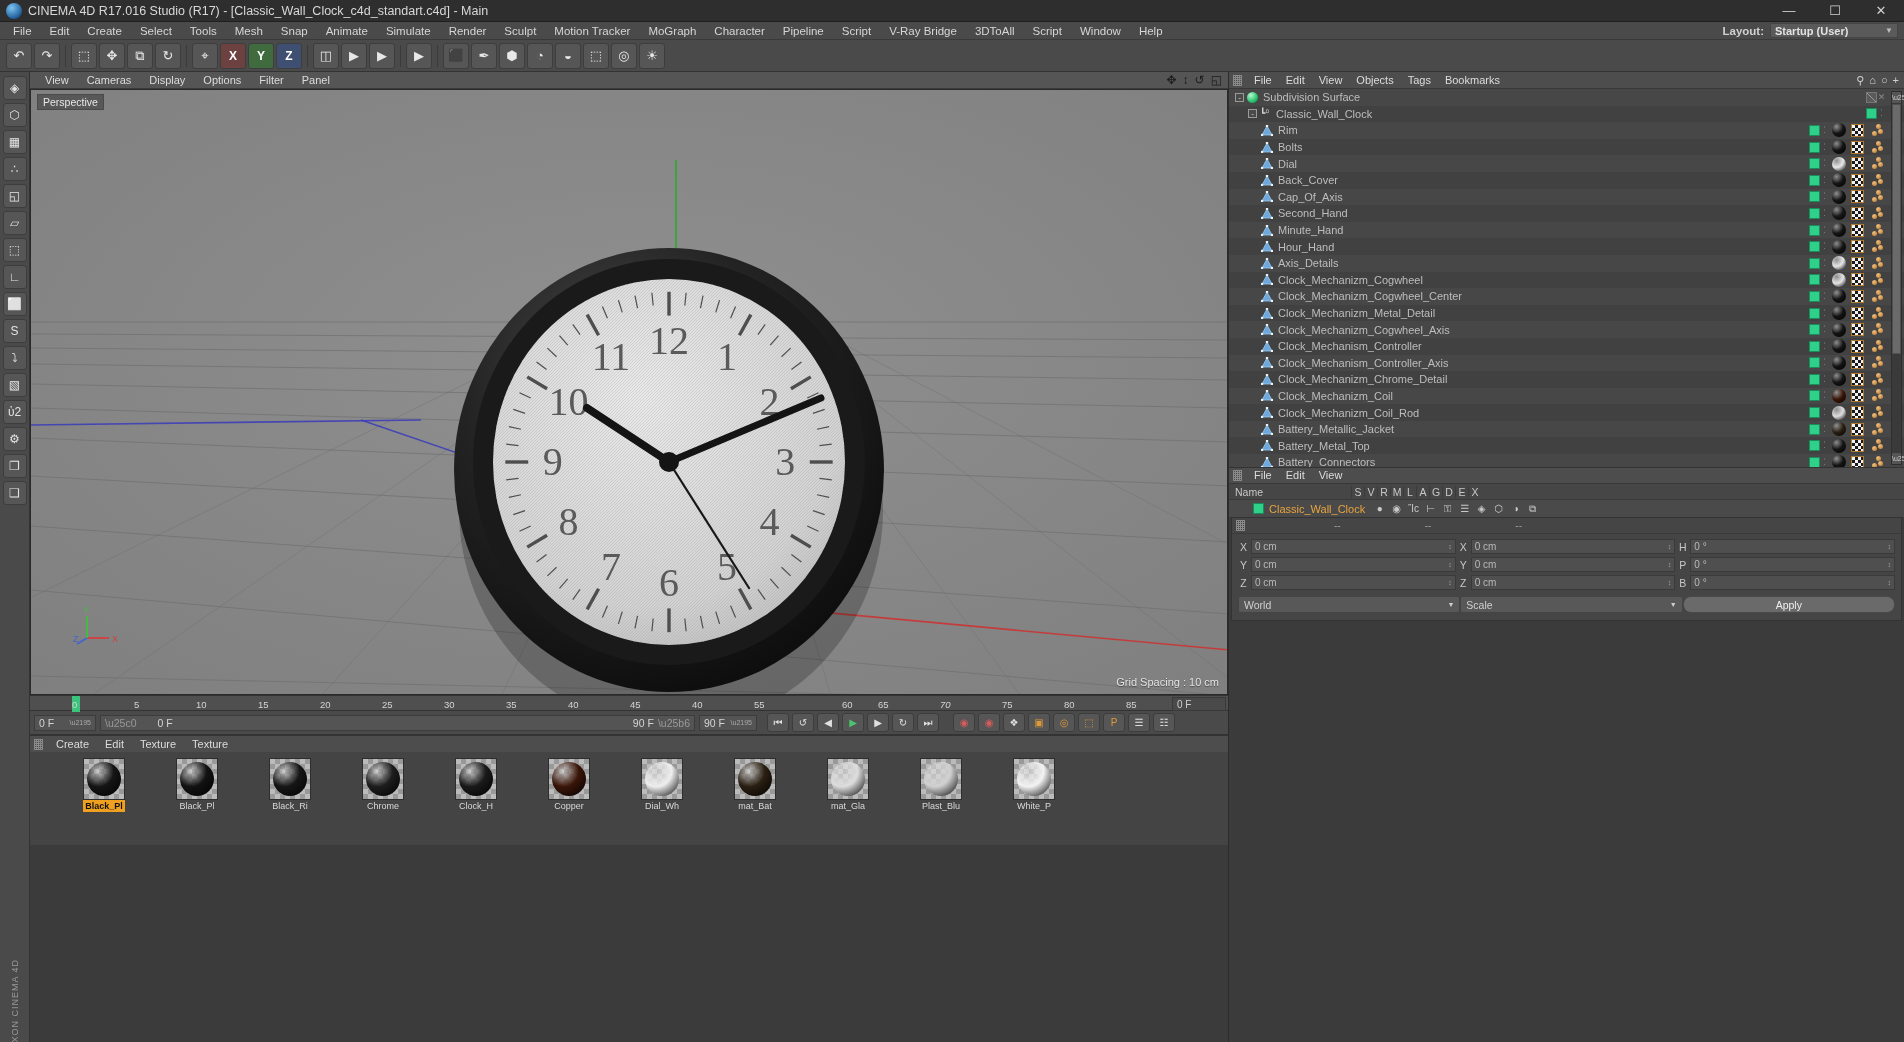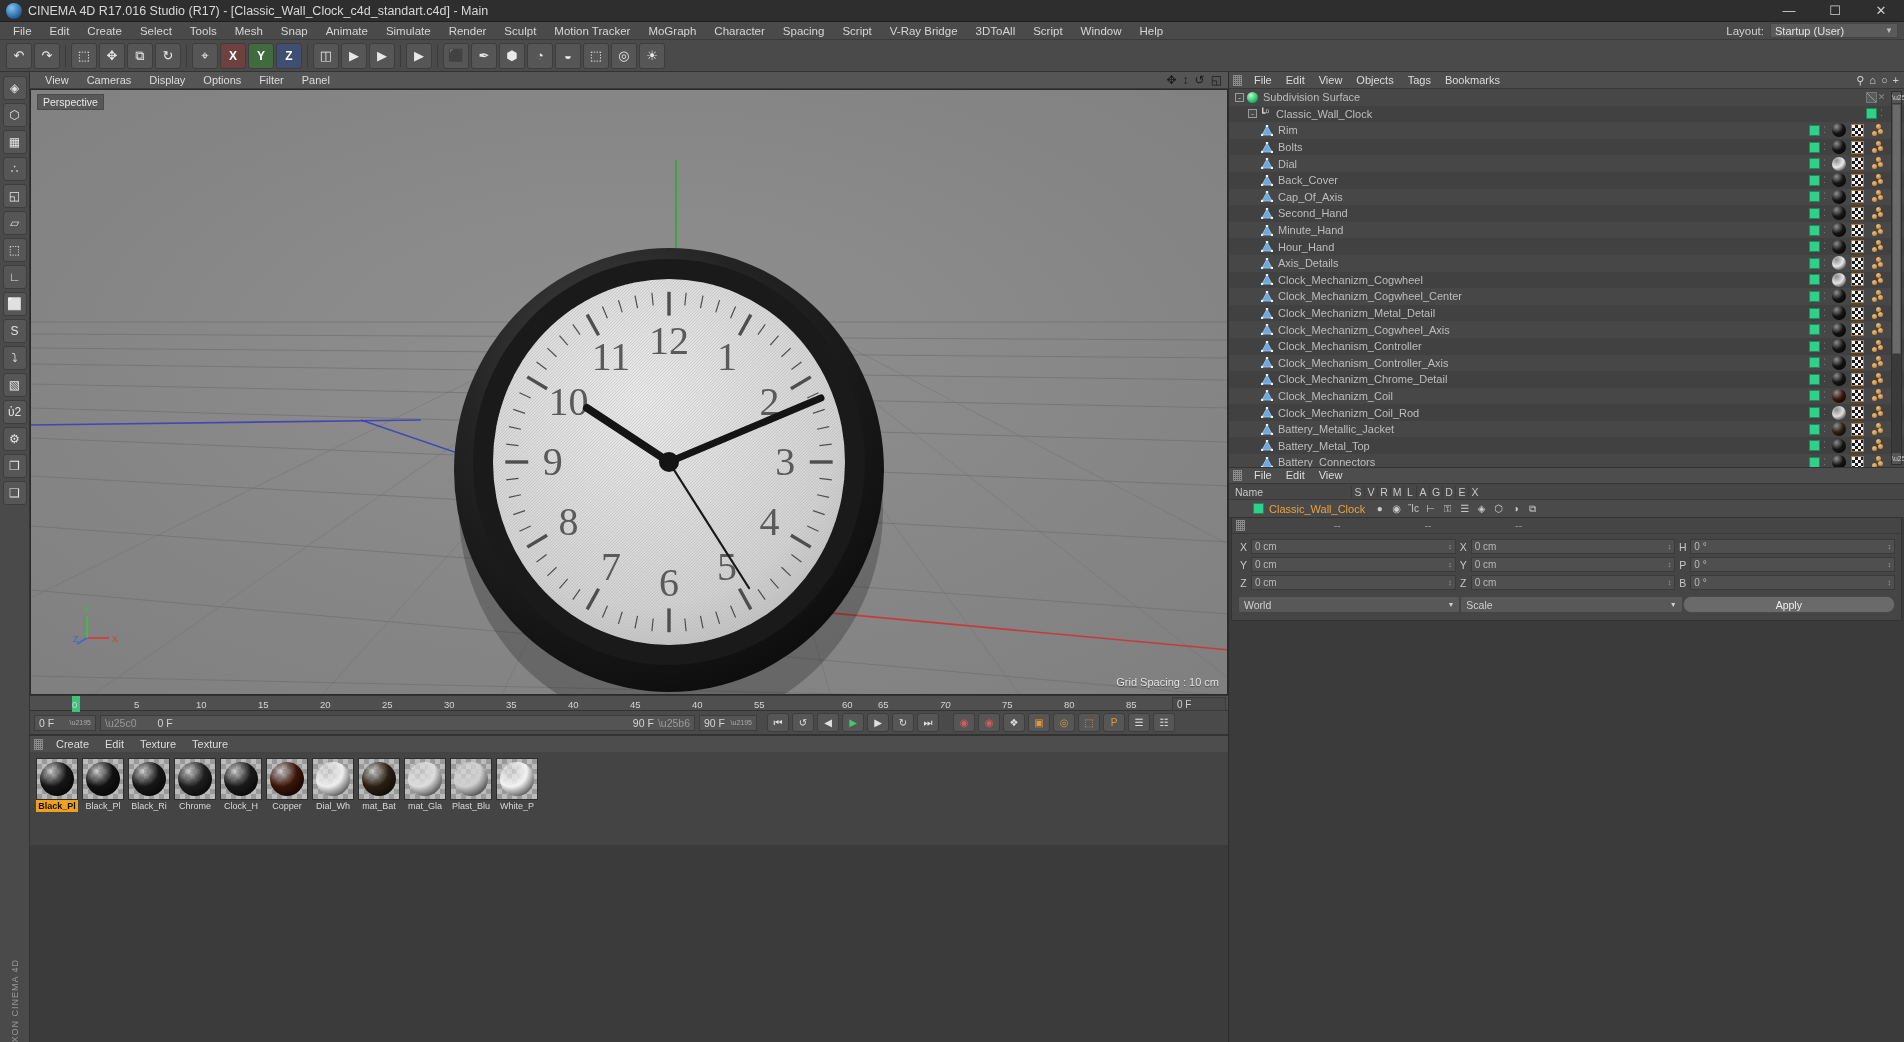--- a/index.html
+++ b/index.html
@@ -15,21 +15,21 @@
   #title-text { font-size:12.5px; color:#d8d8d8; white-space:nowrap; }
   #win-btns { margin-left:auto; display:flex; }
   .win-btn { width:46px; height:22px; display:flex; align-items:center;
     justify-content:center; color:#cfcfcf; font-size:13px; }
 
   
   #menubar { height:18px; background:#4a4a4a; display:flex; align-items:center;
     padding-left:4px; border-bottom:1px solid #3a3a3a; }
   .menu-item { padding:0 9px; height:18px; line-height:18px; font-size:11.5px;
     color:#d6d6d6; white-space:nowrap; }
-  #layout-box { margin-left:auto; display:flex; align-items:center; padding-right:6px; }
+  #layout-box { margin-left:auto; display:flex; align-items:center; padding-right:6px;font-weight:bold; }
   #layout-label { font-size:11.5px; color:#d0d0d0; margin-right:6px; }
   #layout-select { width:128px; height:15px; background:#5a5a5a; border:1px solid #444;
     display:flex; align-items:center; padding:0 4px; font-size:11px; color:#e2e2e2; }
   #layout-select .caret { margin-left:auto; font-size:8px; color:#bbb; }
 
   
   #toolbar { height:32px; background:#4a4a4a; display:flex; align-items:center;
     padding-left:6px; border-bottom:1px solid #333; gap:2px; }
   .tb { width:26px; height:26px; border-radius:3px; display:flex; align-items:center;
     justify-content:center; background:#565656; border:1px solid #3d3d3d;
@@ -89,21 +89,21 @@
 
   
   #mat-panel { height:110px; background:#444; border-top:1px solid #333; }
   #mat-menubar { height:16px; background:#4d4d4d; display:flex; align-items:center;
     padding-left:4px; }
   .grip { width:9px; height:11px; margin-right:5px; flex:none;
     background-image:repeating-linear-gradient(0deg,#8a8a8a 0 1px,transparent 1px 2px),
                      repeating-linear-gradient(90deg,#8a8a8a 0 1px,transparent 1px 2px); }
   .mat-menu { padding:0 8px; font-size:11px; color:#dcdcdc; line-height:16px; }
   #mat-list { display:flex; gap:4px; padding:6px 0 0 6px; }
-  .mat-item { width:42px; }
+  .mat-item { width:42px;margin-left:47px; }
   .mat-thumb { width:42px; height:42px; border:1px solid #2e2e2e;
     background-image:
       linear-gradient(45deg,#999 25%,transparent 25%,transparent 75%,#999 75%),
       linear-gradient(45deg,#999 25%,#bbb 25%,#bbb 75%,#999 75%);
     background-size:10px 10px; background-position:0 0,5px 5px;
     display:flex; align-items:center; justify-content:center; }
   .sphere { width:34px; height:34px; border-radius:50%; }
   .mat-name { font-size:9px; text-align:center; color:#d8d8d8; white-space:nowrap;
     overflow:hidden; height:12px; line-height:12px; }
   .mat-item.selected .mat-name { background:#f0a020; color:#111; font-weight:bold; }
@@ -204,21 +204,21 @@
       <div class="menu-item">Tools</div>
       <div class="menu-item">Mesh</div>
       <div class="menu-item">Snap</div>
       <div class="menu-item">Animate</div>
       <div class="menu-item">Simulate</div>
       <div class="menu-item">Render</div>
       <div class="menu-item">Sculpt</div>
       <div class="menu-item">Motion Tracker</div>
       <div class="menu-item">MoGraph</div>
       <div class="menu-item">Character</div>
-      <div class="menu-item">Spacing</div>
+      <div class="menu-item">Pipeline</div>
       <div class="menu-item">Script</div>
       <div class="menu-item">V-Ray Bridge</div>
       <div class="menu-item">3DToAll</div>
       <div class="menu-item">Script</div>
       <div class="menu-item">Window</div>
       <div class="menu-item">Help</div>
     </div>
   <div id="layout-box">
     <span id="layout-label">Layout:</span>
     <div id="layout-select">

